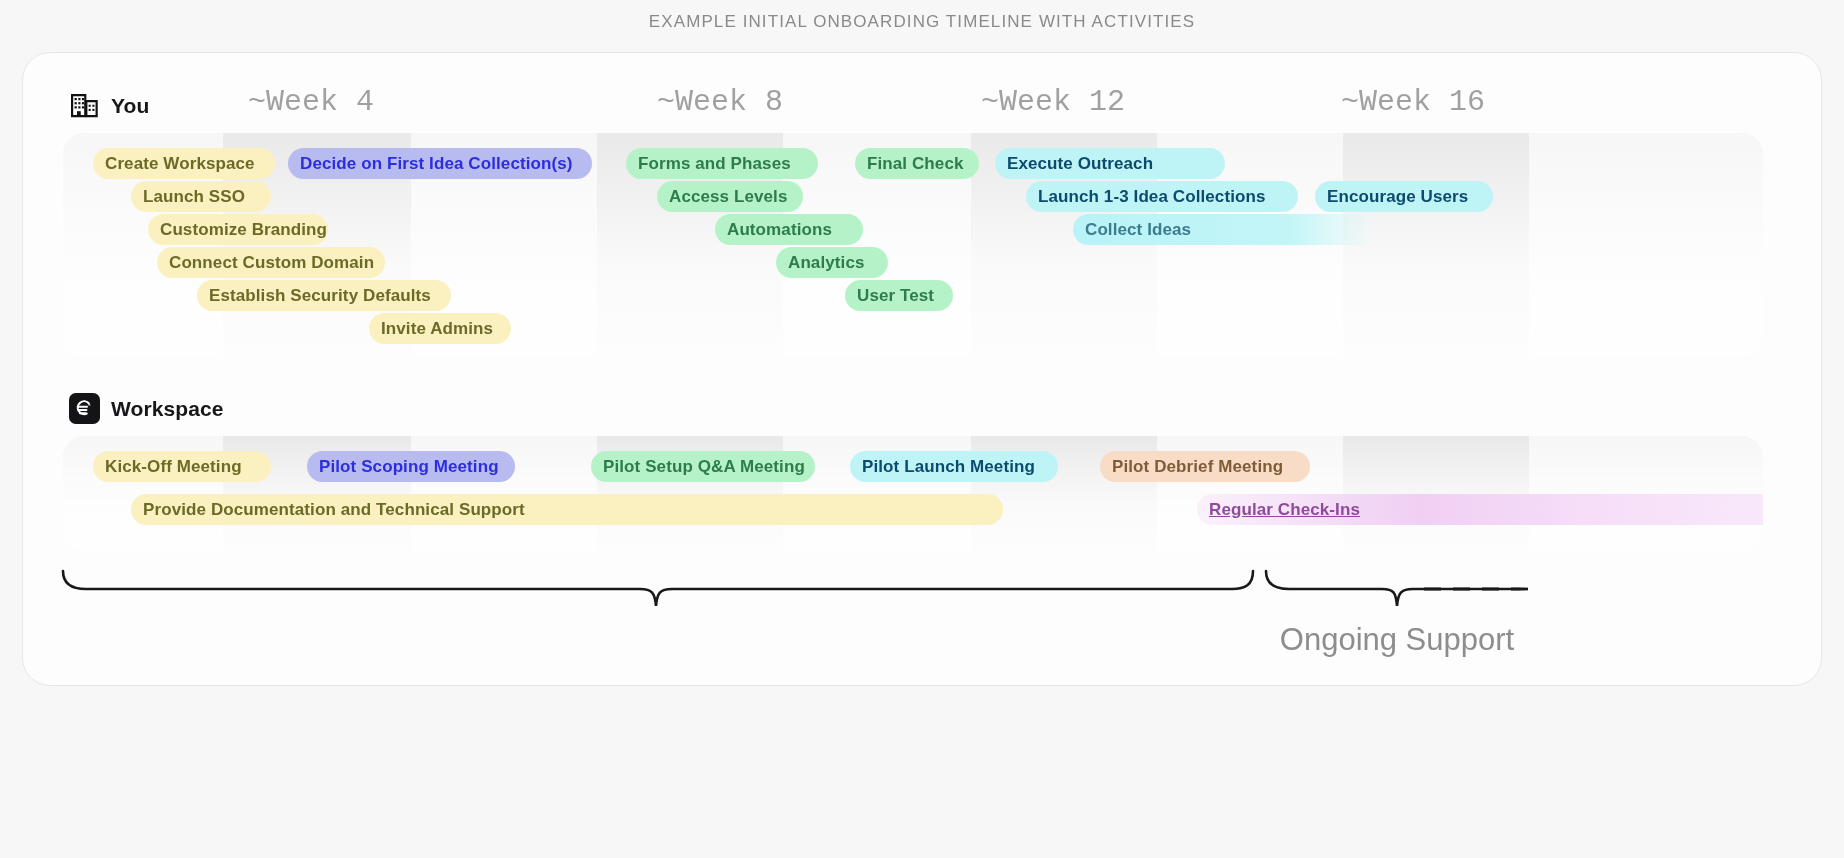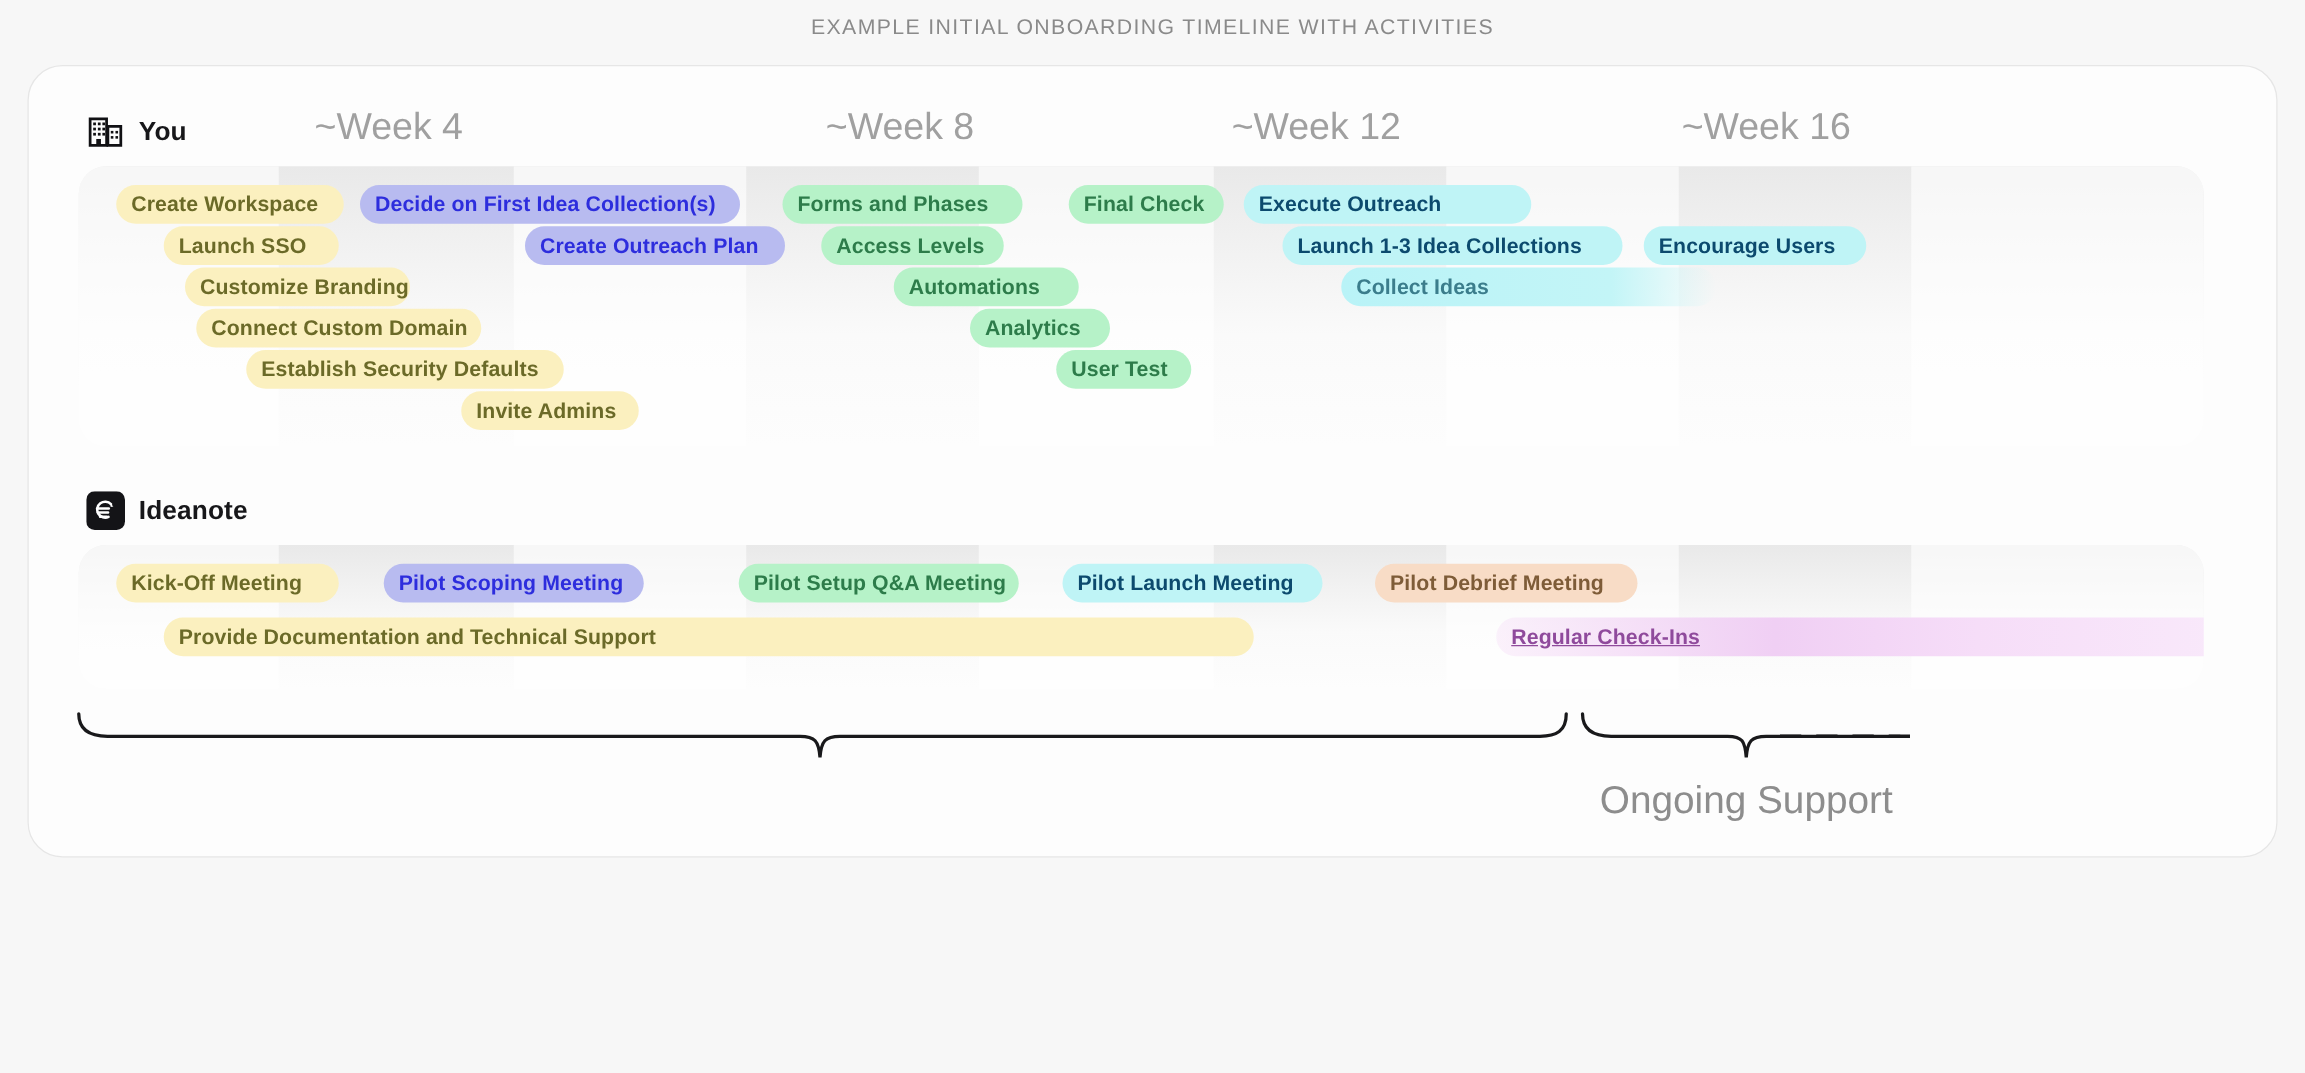--- a/index.html
+++ b/index.html
@@ -175,42 +175,41 @@
           <rect x="15.2" y="11.4" width="1.6" height="1.6"></rect>
           <rect x="18.1" y="11.4" width="1.6" height="1.6"></rect>
           <rect x="15.2" y="14.6" width="1.6" height="1.6"></rect>
           <rect x="18.1" y="14.6" width="1.6" height="1.6"></rect>
           <rect x="6.2" y="16.4" width="2.9" height="3.9"></rect>
         </g>
       </svg>
       <span class="lane-label">You</span>
     </div>
 
-    <div class="week-axis" style="top:32px;">
+    <div class="week-axis" style="top:32px;font-family:Liberation Mono, monospace;">
       <span class="week-label" style="left:288px;">~Week 4</span>
       <span class="week-label" style="left:697px;">~Week 8</span>
       <span class="week-label" style="left:1030px;">~Week 12</span>
       <span class="week-label" style="left:1390px;">~Week 16</span>
     </div>
 
     <div class="track" style="top:80px;height:224px;">
       <div class="stripe" style="left:0px;width:160px;"></div>
       <div class="stripe" style="left:348px;width:186px;"></div>
       <div class="stripe" style="left:720px;width:188px;"></div>
       <div class="stripe" style="left:1094px;width:186px;"></div>
       <div class="stripe" style="left:1466px;width:234px;"></div>
 
       <div class="pill p-yellow" style="left:30px;top:15px;width:182px;">Create Workspace</div>
       <div class="pill p-purple" style="left:225px;top:15px;width:304px;">Decide on First Idea Collection(s)</div>
       <div class="pill p-green" style="left:563px;top:15px;width:192px;">Forms and Phases</div>
       <div class="pill p-green" style="left:792px;top:15px;width:124px;">Final Check</div>
       <div class="pill p-cyan" style="left:932px;top:15px;width:230px;">Execute Outreach</div>
 
       <div class="pill p-yellow" style="left:68px;top:48px;width:140px;">Launch SSO</div>
-      <div class="pill p-purple" style="left:357px;top:48px;width:208px;">Create Outreach Plan</div>
       <div class="pill p-green" style="left:594px;top:48px;width:146px;">Access Levels</div>
       <div class="pill p-cyan" style="left:963px;top:48px;width:272px;">Launch 1-3 Idea Collections</div>
       <div class="pill p-cyan" style="left:1252px;top:48px;width:178px;">Encourage Users</div>
 
       <div class="pill p-yellow" style="left:85px;top:81px;width:180px;">Customize Branding</div>
       <div class="pill p-green" style="left:652px;top:81px;width:148px;">Automations</div>
       <div class="pill p-cyangrad" style="left:1010px;top:81px;width:300px;">Collect Ideas</div>
 
       <div class="pill p-yellow" style="left:94px;top:114px;width:228px;">Connect Custom Domain</div>
       <div class="pill p-green" style="left:713px;top:114px;width:112px;">Analytics</div>
@@ -225,21 +224,21 @@
       <svg class="icon-ideanote" viewBox="0 0 32 32">
         <rect x="0" y="0" width="32" height="32" rx="7" fill="#141417"></rect>
         <g fill="none" stroke="#ffffff" stroke-width="2.1" stroke-linecap="round">
           <path d="M20.4 10.6 a6.6 6.6 0 1 0 -2.0 10.6"></path>
           <path d="M9.0 14.2 L18.6 14.2"></path>
           <path d="M9.6 17.6 L18.0 17.6"></path>
           <path d="M11.4 21.0 L17.0 21.0"></path>
         </g>
         <path d="M19.6 9.6 L22.4 12.6 L20.2 13.0 Z" fill="#ffffff"></path>
       </svg>
-      <span class="lane-label">Ideanote</span>
+      <span class="lane-label">Workspace</span>
     </div>
 
     <div class="track" style="top:383px;height:115px;">
       <div class="stripe" style="left:0px;width:160px;"></div>
       <div class="stripe" style="left:348px;width:186px;"></div>
       <div class="stripe" style="left:720px;width:188px;"></div>
       <div class="stripe" style="left:1094px;width:186px;"></div>
       <div class="stripe" style="left:1466px;width:234px;"></div>
 
       <div class="pill p-yellow" style="left:30px;top:15px;width:178px;">Kick-Off Meeting</div>

